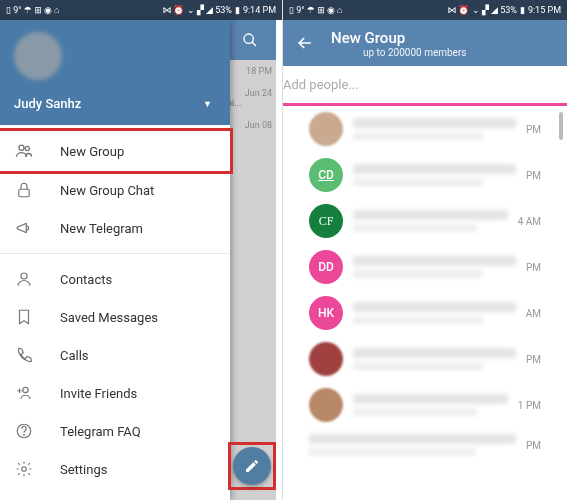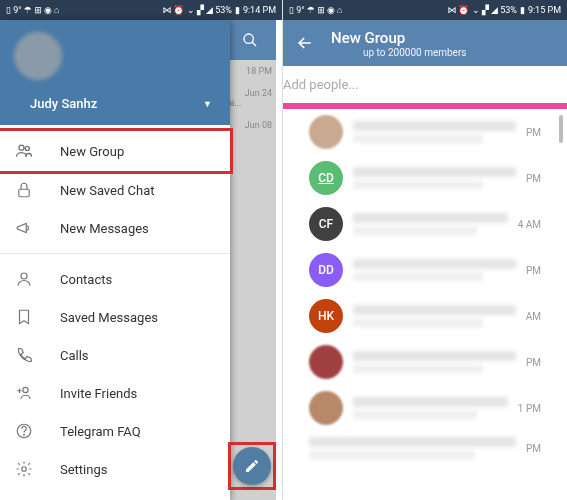--- a/index.html
+++ b/index.html
@@ -9,42 +9,42 @@
     .right { width: 284px; }
 
     .status-bar { height: 20px; background: #2a3d53; color: #fff; font-size: 9px; display: flex; justify-content: space-between; align-items: center; padding: 0 6px; }
     .status-left { display: flex; gap: 4px; align-items: center; }
     .status-right { display: flex; gap: 3px; align-items: center; }
 
     
     .drawer { position: absolute; top: 20px; left: 0; width: 230px; height: calc(100% - 20px); background: #fff; z-index: 10; box-shadow: 2px 0 6px rgba(0,0,0,0.3); }
     .drawer-header { background: #4a7ba8; height: 105px; padding: 12px 14px; position: relative; }
     .avatar { width: 48px; height: 48px; border-radius: 50%; background: #8a9aa8; filter: blur(2px); }
-    .drawer-name { color: #fff; font-size: 13px; font-weight: 500; position: absolute; bottom: 14px; margin-left: 16px; }
+    .drawer-name { color: #fff; font-size: 13px; font-weight: 500; position: absolute; bottom: 14px; }
     .drawer-caret { position: absolute; bottom: 16px; right: 18px; color: #fff; font-size: 9px; }
     
     .drawer-list { padding: 6px 0; }
     .drawer-item { display: flex; align-items: center; padding: 10px 14px; gap: 26px; font-size: 13px; color: #333; cursor: pointer; }
     .drawer-item .icon { width: 20px; display: flex; justify-content: center; color: #777; }
     .drawer-sep { height: 1px; background: #e8e8e8; margin: 6px 0; }
     .highlight { border: 3px solid #d32f2f; margin: -3px; z-index: 5; }
 
     .left-bg { position: absolute; top: 20px; right: 6px; width: 53px; height: calc(100% - 20px); background: #d0d0d0 linear-gradient(#5a84b0 0 40px, transparent 40px); }
     .left-bg .search-area { height: 40px; display: flex; justify-content: center; align-items: center; color: #fff; }
     .chat-stub { padding: 6px 4px; font-size: 9px; color: #666; }
     .chat-time { text-align: right; color: #888; }
 
     .fab-box { position: absolute; bottom: 10px; right: 6px; width: 48px; height: 48px; border: 3px solid #d32f2f; display: flex; justify-content: center; align-items: center; z-index: 20; }
     .fab { width: 38px; height: 38px; border-radius: 50%; background: #527da3; display: flex; justify-content: center; align-items: center; color: #fff; box-shadow: 0 2px 4px rgba(0,0,0,0.3); }
 
     
     .r-header { background: #5a84b0; height: 46px; display: flex; align-items: center; padding: 0 12px; color: #fff; gap: 16px; }
     .r-header-txt .title { font-size: 15px; font-weight: 500; }
     .r-header-txt .sub { font-size: 10px; opacity: 0.9; margin-left: 32px; }
-    .r-search { padding: 11px 0; font-size: 13px; color: #aaa; border-bottom: 6px solid #ec4899; }
+    .r-search { padding: 11px 0; font-size: 13px; color: #aaa; border-bottom: 3px solid #ec4899; }
     
     .contacts { height: calc(100% - 104px); overflow-y: hidden; position: relative; }
     .contact-row { display: flex; align-items: center; padding: 6px 26px; gap: 10px; }
     .c-avatar { width: 34px; height: 34px; border-radius: 50%; display: flex; justify-content: center; align-items: center; color: #fff; font-size: 12px; font-weight: 500; flex-shrink: 0; }
     .c-info { flex: 1; }
     .c-name { height: 10px; background: #e4e4e4; border-radius: 2px; margin-bottom: 4px; filter: blur(2px); }
     .c-sub { height: 8px; background: #eee; border-radius: 2px; width: 80%; filter: blur(2px); }
     .c-time { font-size: 10px; color: #999; }
     .scroll-ind { position: absolute; right: 4px; top: 6px; width: 4px; height: 28px; background: #bbb; border-radius: 2px; }
 
@@ -101,30 +101,30 @@
           </span>
         <span>New Group</span>
       </div>
       <div class="drawer-item">
         <span class="icon">
             <svg width="18" height="18" viewBox="0 0 24 24" fill="none" stroke="#777" stroke-width="1.6">
               <rect x="5" y="11" width="14" height="10" rx="2"></rect>
               <path d="M8 11V7a4 4 0 018 0v4"></path>
             </svg>
           </span>
-        <span>New Saved Chat</span>
+        <span>New Group Chat</span>
       </div>
       <div class="drawer-item">
         <span class="icon">
             <svg width="18" height="18" viewBox="0 0 24 24" fill="none" stroke="#777" stroke-width="1.6">
               <path d="M3 11v2l12 5V6L3 11z"></path>
               <path d="M15 9a3 3 0 010 6"></path>
             </svg>
           </span>
-        <span>New Messages</span>
+        <span>New Telegram</span>
       </div>
       <div class="drawer-sep"></div>
       <div class="drawer-item">
         <span class="icon">
             <svg width="18" height="18" viewBox="0 0 24 24" fill="none" stroke="#777" stroke-width="1.6">
               <circle cx="12" cy="8" r="4"></circle>
               <path d="M4 21c0-4 4-7 8-7s8 3 8 7"></path>
             </svg>
           </span>
         <span>Contacts</span>
@@ -223,37 +223,37 @@
       </div>
       <div class="contact-row">
         <div class="c-avatar" style="background: rgb(91, 189, 114); text-decoration: underline;">CD</div>
         <div class="c-info">
           <div class="c-name"></div>
           <div class="c-sub"></div>
         </div>
         <div class="c-time">PM</div>
       </div>
       <div class="contact-row">
-        <div class="c-avatar" style="background: #404040;">CF</div>
+        <div class="c-avatar" style="background: #15803d; font-family: Liberation Serif, serif;">CF</div>
         <div class="c-info">
           <div class="c-name"></div>
           <div class="c-sub"></div>
         </div>
         <div class="c-time">4 AM</div>
       </div>
       <div class="contact-row">
-        <div class="c-avatar" style="background: #8b5cf6; text-align: center;">DD</div>
-        <div class="c-info">
-          <div class="c-name"></div>
-          <div class="c-sub"></div>
-        </div>
-        <div class="c-time">PM</div>
-      </div>
-      <div class="contact-row">
-        <div class="c-avatar" style="background: #c2410c;">HK</div>
+        <div class="c-avatar" style="background: #ec4899; text-align: center;">DD</div>
+        <div class="c-info">
+          <div class="c-name"></div>
+          <div class="c-sub"></div>
+        </div>
+        <div class="c-time">PM</div>
+      </div>
+      <div class="contact-row">
+        <div class="c-avatar" style="background: #ec4899;">HK</div>
         <div class="c-info">
           <div class="c-name"></div>
           <div class="c-sub"></div>
         </div>
         <div class="c-time">AM</div>
       </div>
       <div class="contact-row">
         <div class="c-avatar" style="background: rgb(160, 64, 64); filter: blur(1px);"></div>
         <div class="c-info">
           <div class="c-name"></div>

